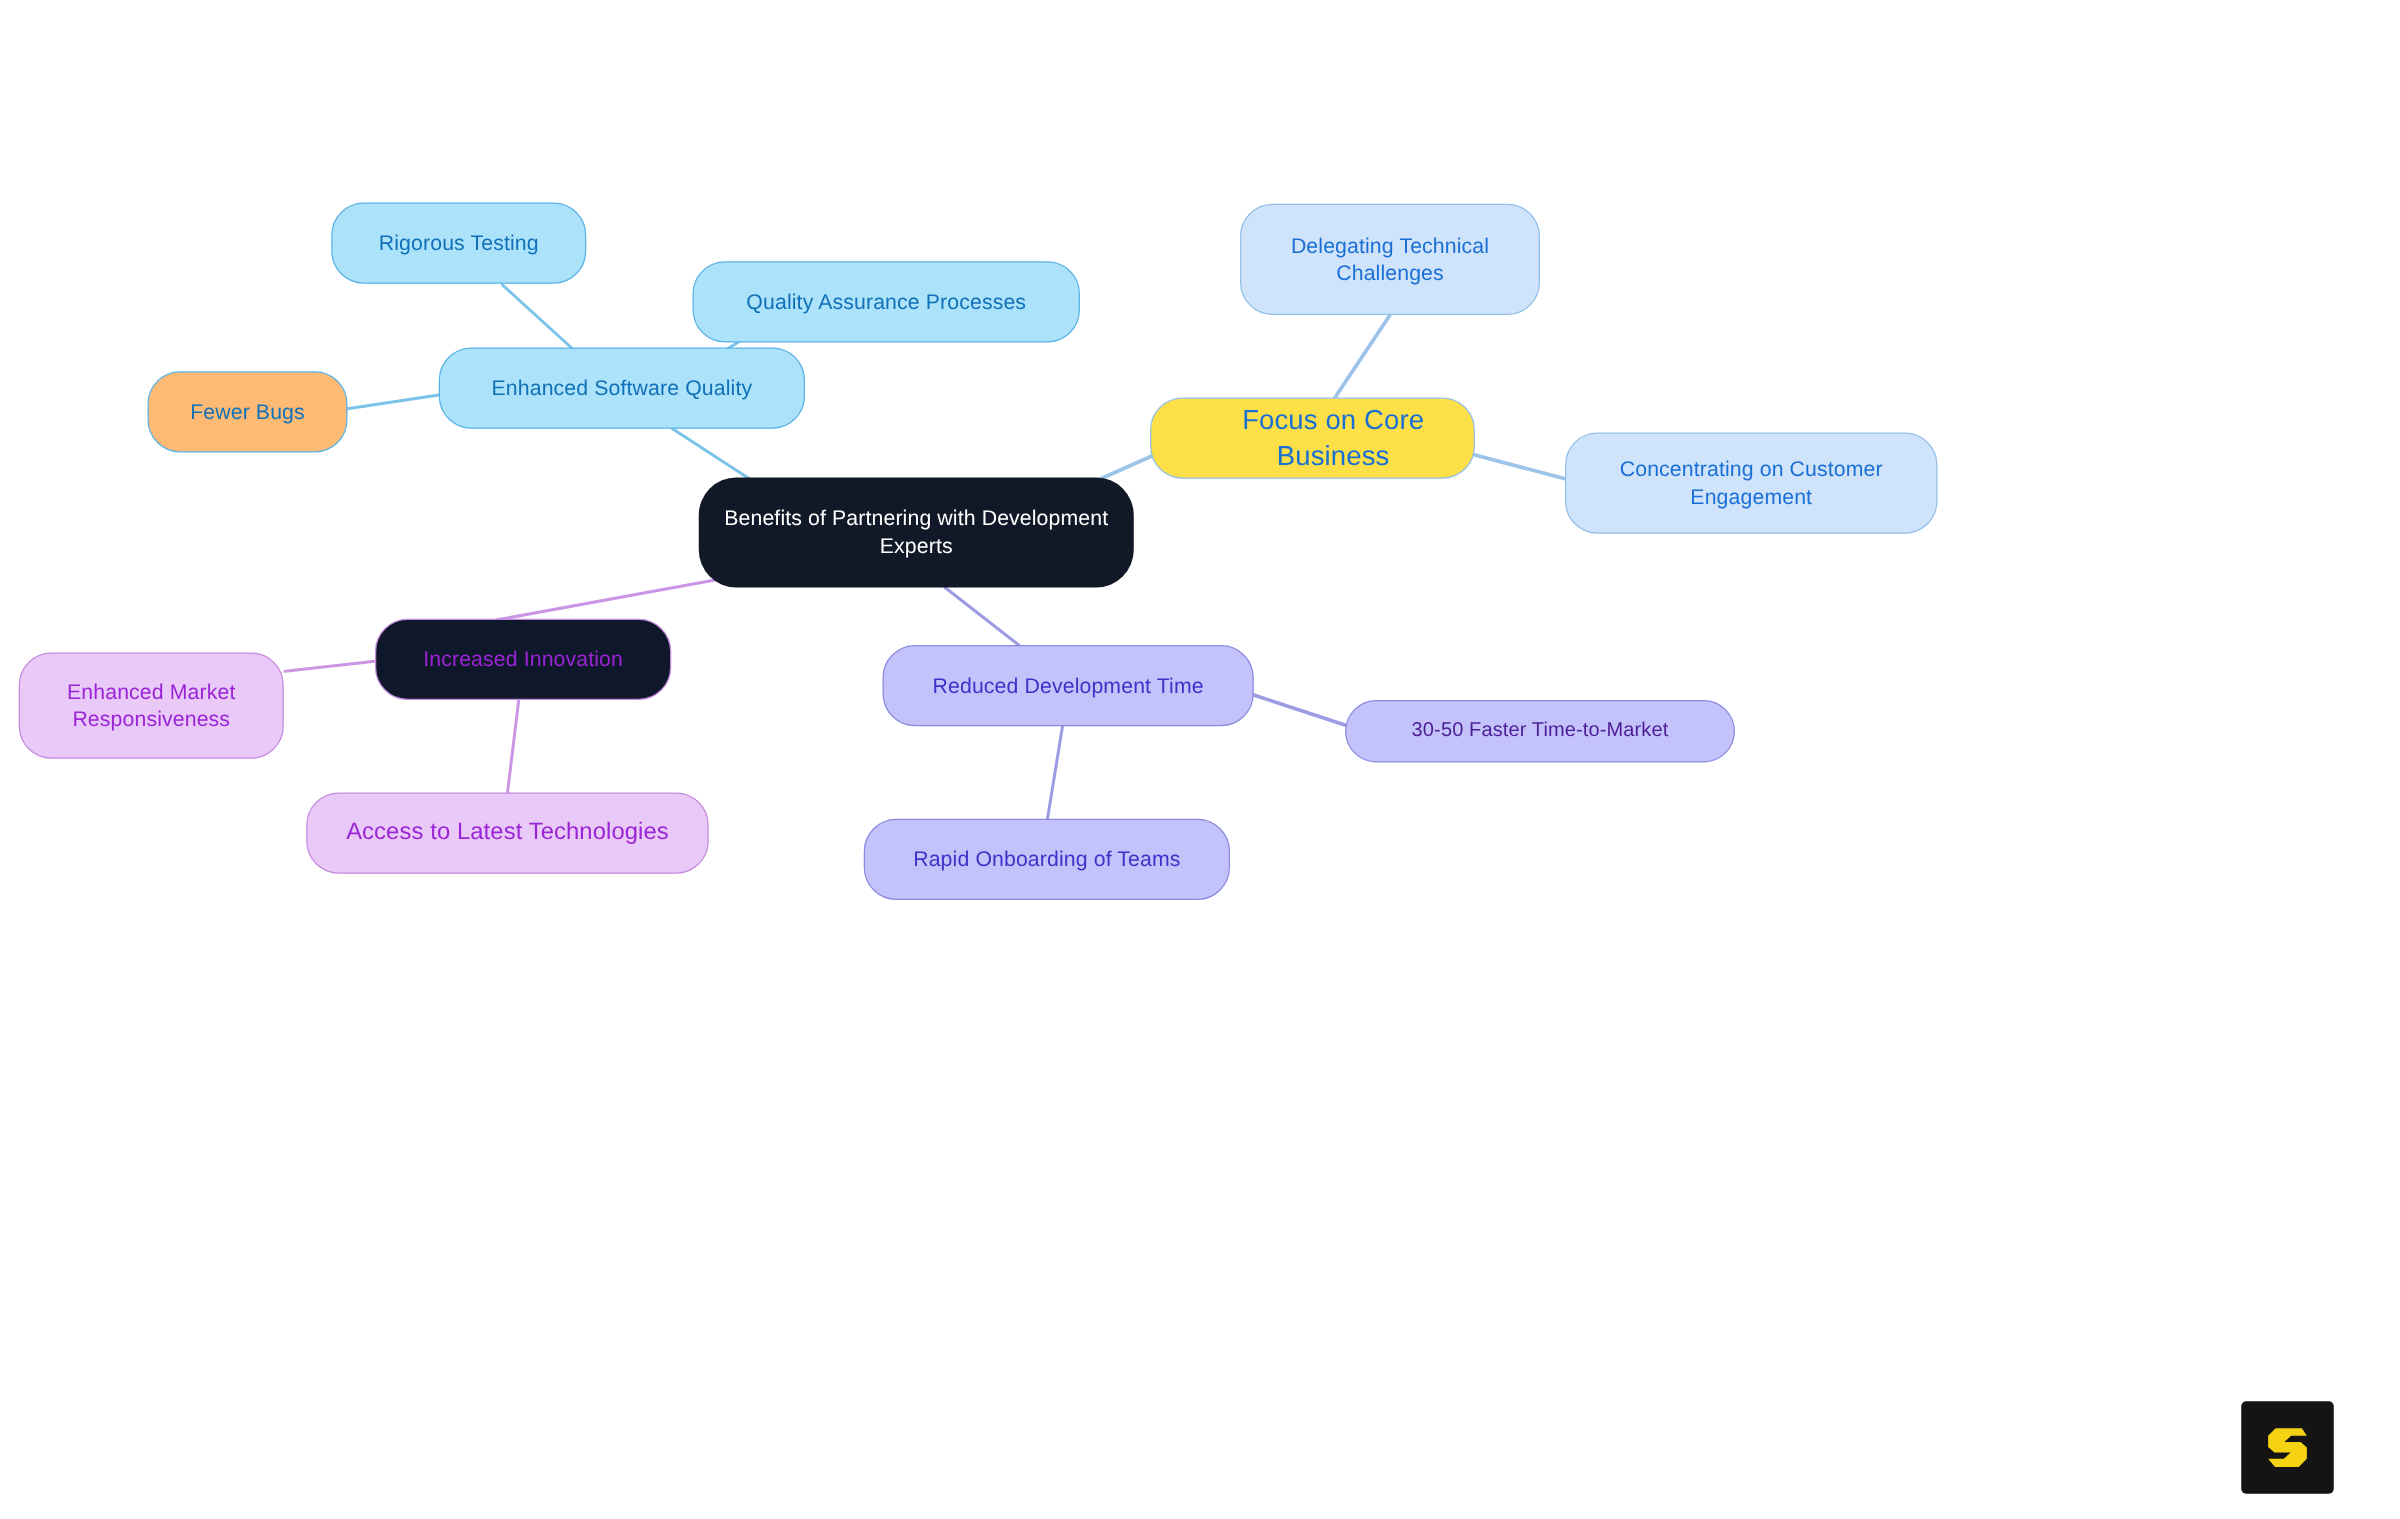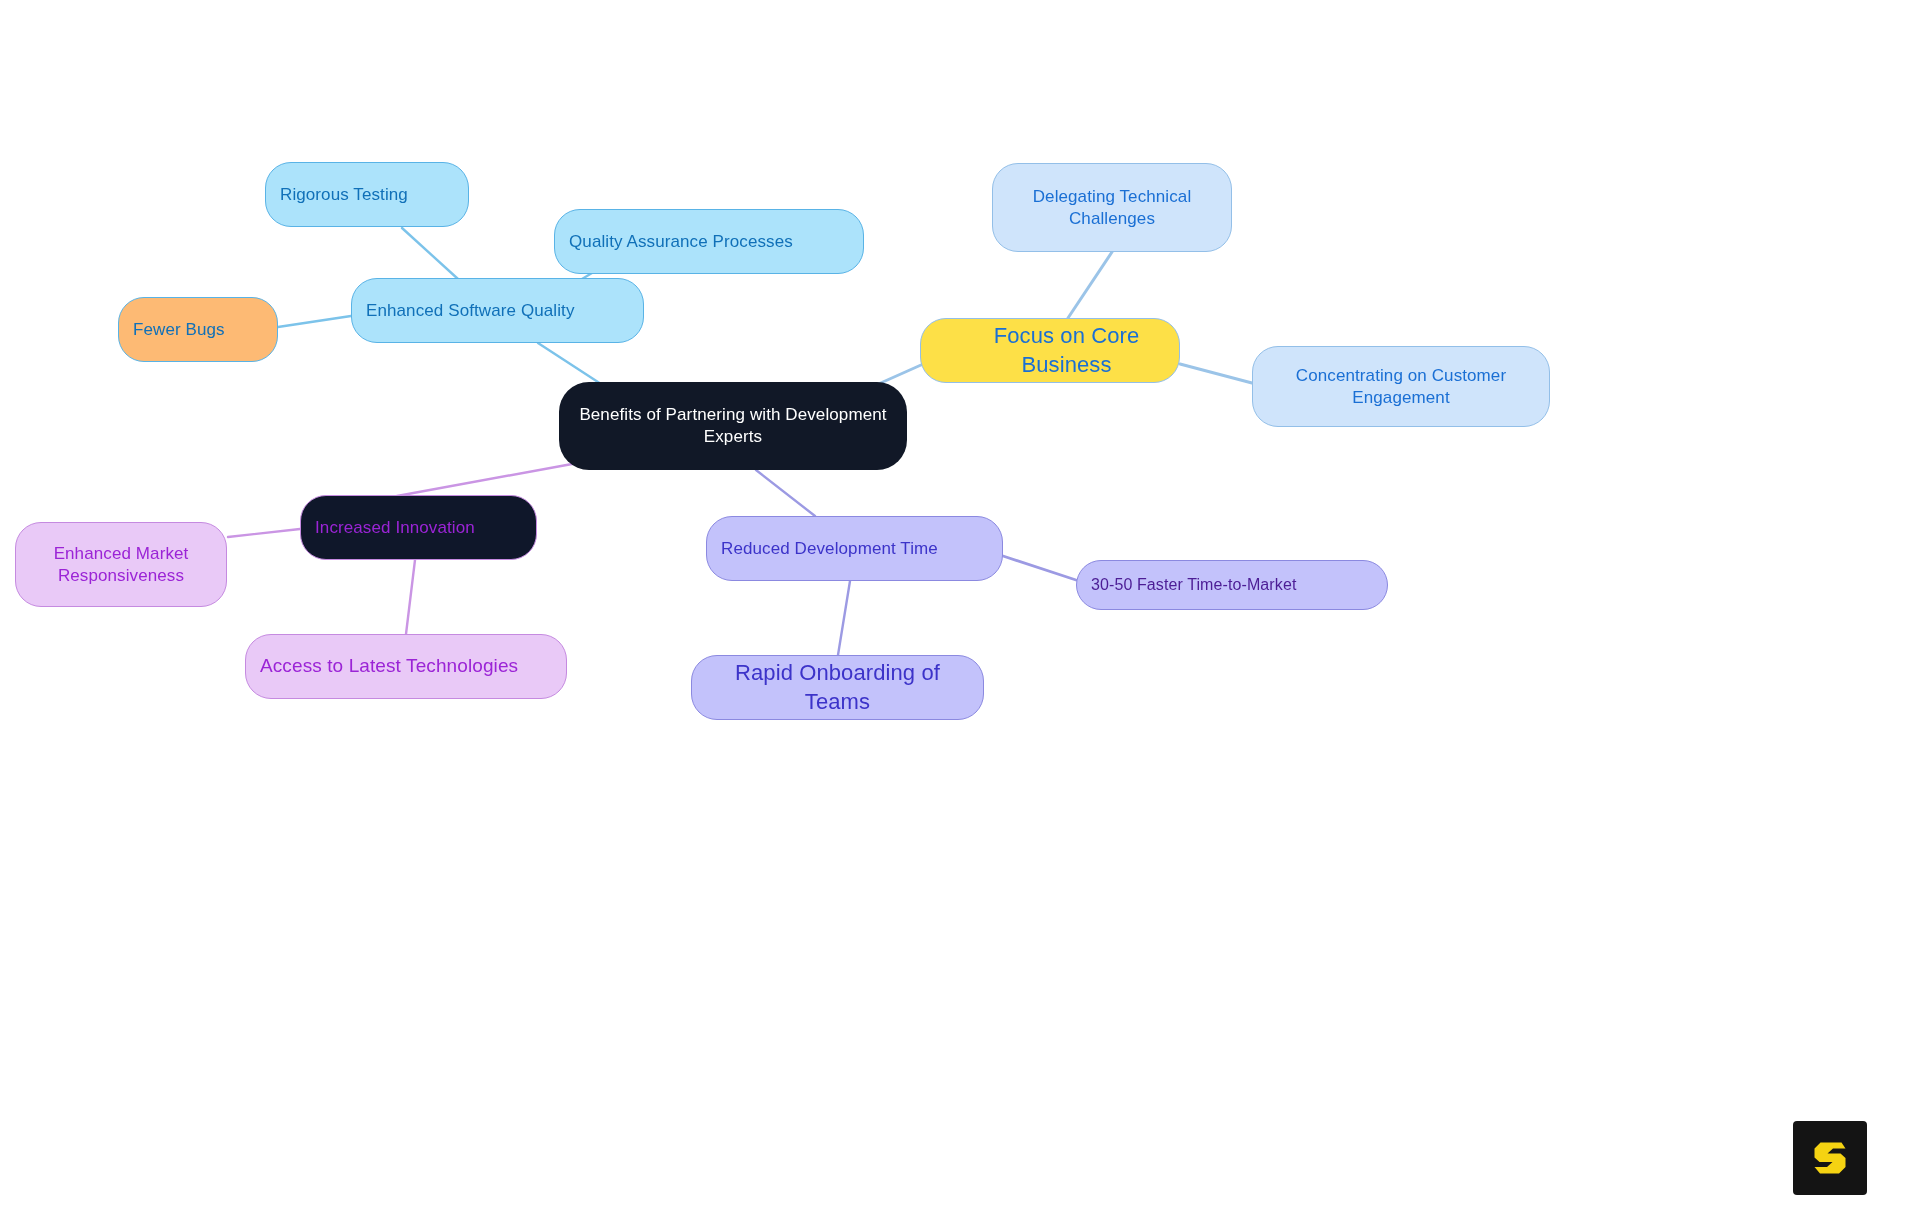--- a/index.html
+++ b/index.html
@@ -27,21 +27,21 @@
     top: 0;
     width: 1920px;
     height: 1215px;
     pointer-events: none;
   }
   .node {
     position: absolute;
     box-sizing: border-box;
     display: flex;
     align-items: center;
-    justify-content: flex-start;
+    justify-content: center;
     text-align: center;
     border-radius: 26px;
     border-style: solid;
     border-width: 1.6px;
     line-height: 1.28;
     padding: 6px 14px;
     letter-spacing: 0.1px;
   }
   .node-label {
     display: block;
@@ -98,21 +98,21 @@
       </div>
       <div class="node" style="left: 1252px; top: 346px; width: 298px; height: 81px; background: rgb(207, 228, 251); border-color: rgb(147, 191, 232); color: rgb(26, 111, 212); font-size: 17px;">
         <span class="node-label">Concentrating on Customer Engagement</span>
       </div>
       <div class="node" style="left: 920px; top: 318px; width: 260px; height: 65px; background: #fde047; border-color: rgb(147, 191, 232); color: rgb(26, 111, 212); font-size: 22px; padding-left: 47px;">
         <span class="node-label">Focus on Core Business</span>
       </div>
       <div class="node" style="left: 1076px; top: 560px; width: 312px; height: 50px; background: rgb(195, 194, 251); border-color: rgb(139, 137, 224); color: #4c1d95; font-size: 16px;">
         <span class="node-label">30-50 Faster Time-to-Market</span>
       </div>
-      <div class="node" style="left: 691px; top: 655px; width: 293px; height: 65px; background: rgb(195, 194, 251); border-color: rgb(139, 137, 224); color: rgb(60, 51, 201); font-size: 22px;">
+      <div class="node" style="left: 691px; top: 655px; width: 293px; height: 65px; background: rgb(195, 194, 251); border-color: rgb(139, 137, 224); color: rgb(60, 51, 201); font-size: 17px;">
         <span class="node-label">Rapid Onboarding of Teams</span>
       </div>
       <div class="node" style="left: 706px; top: 516px; width: 297px; height: 65px; background: rgb(195, 194, 251); border-color: rgb(139, 137, 224); color: rgb(60, 51, 201); font-size: 17px;">
         <span class="node-label">Reduced Development Time</span>
       </div>
       <div class="node" style="left: 15px; top: 498px; width: 212px; height: 85px; background: rgb(233, 201, 247); border-color: rgb(197, 138, 224); color: rgb(155, 36, 214); font-size: 17px; margin-top: 24px;">
         <span class="node-label">Enhanced Market Responsiveness</span>
       </div>
       <div class="node" style="left: 245px; top: 634px; width: 322px; height: 65px; background: rgb(233, 201, 247); border-color: rgb(197, 138, 224); color: rgb(155, 36, 214); font-size: 19px;">
         <span class="node-label">Access to Latest Technologies</span>

